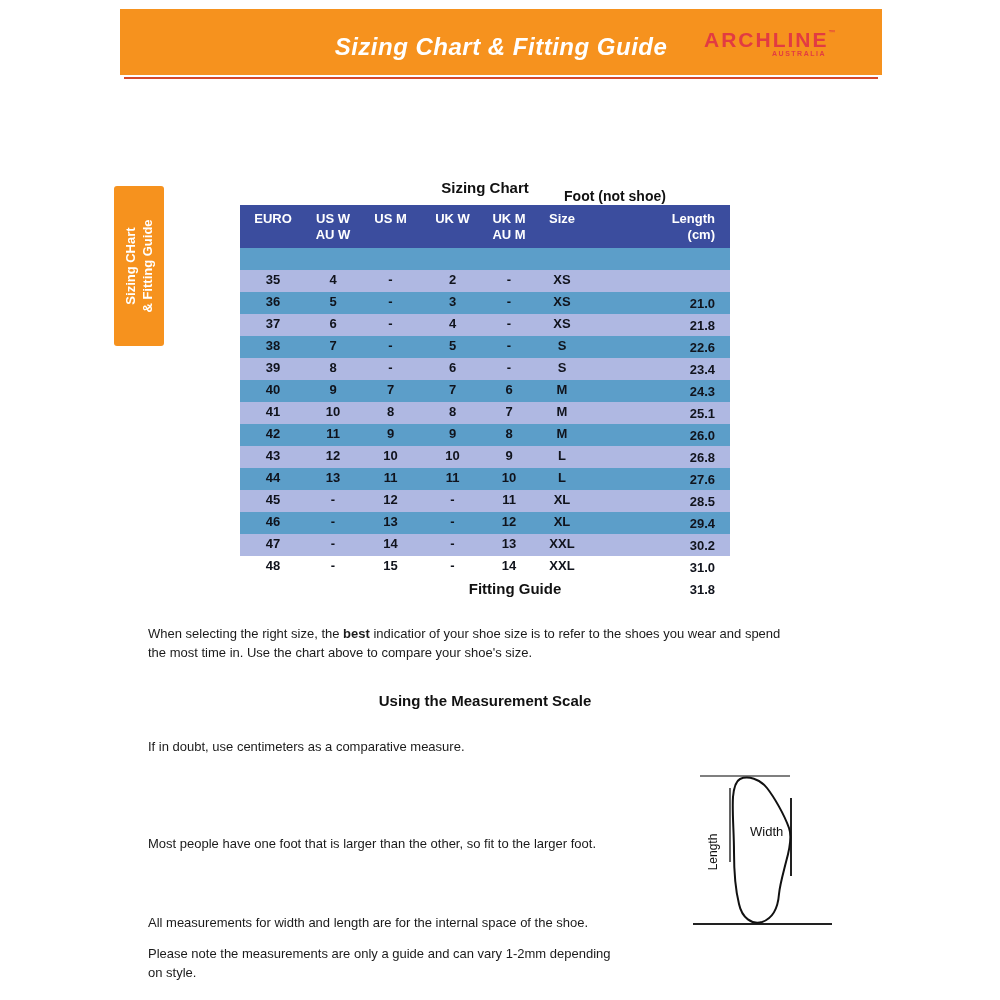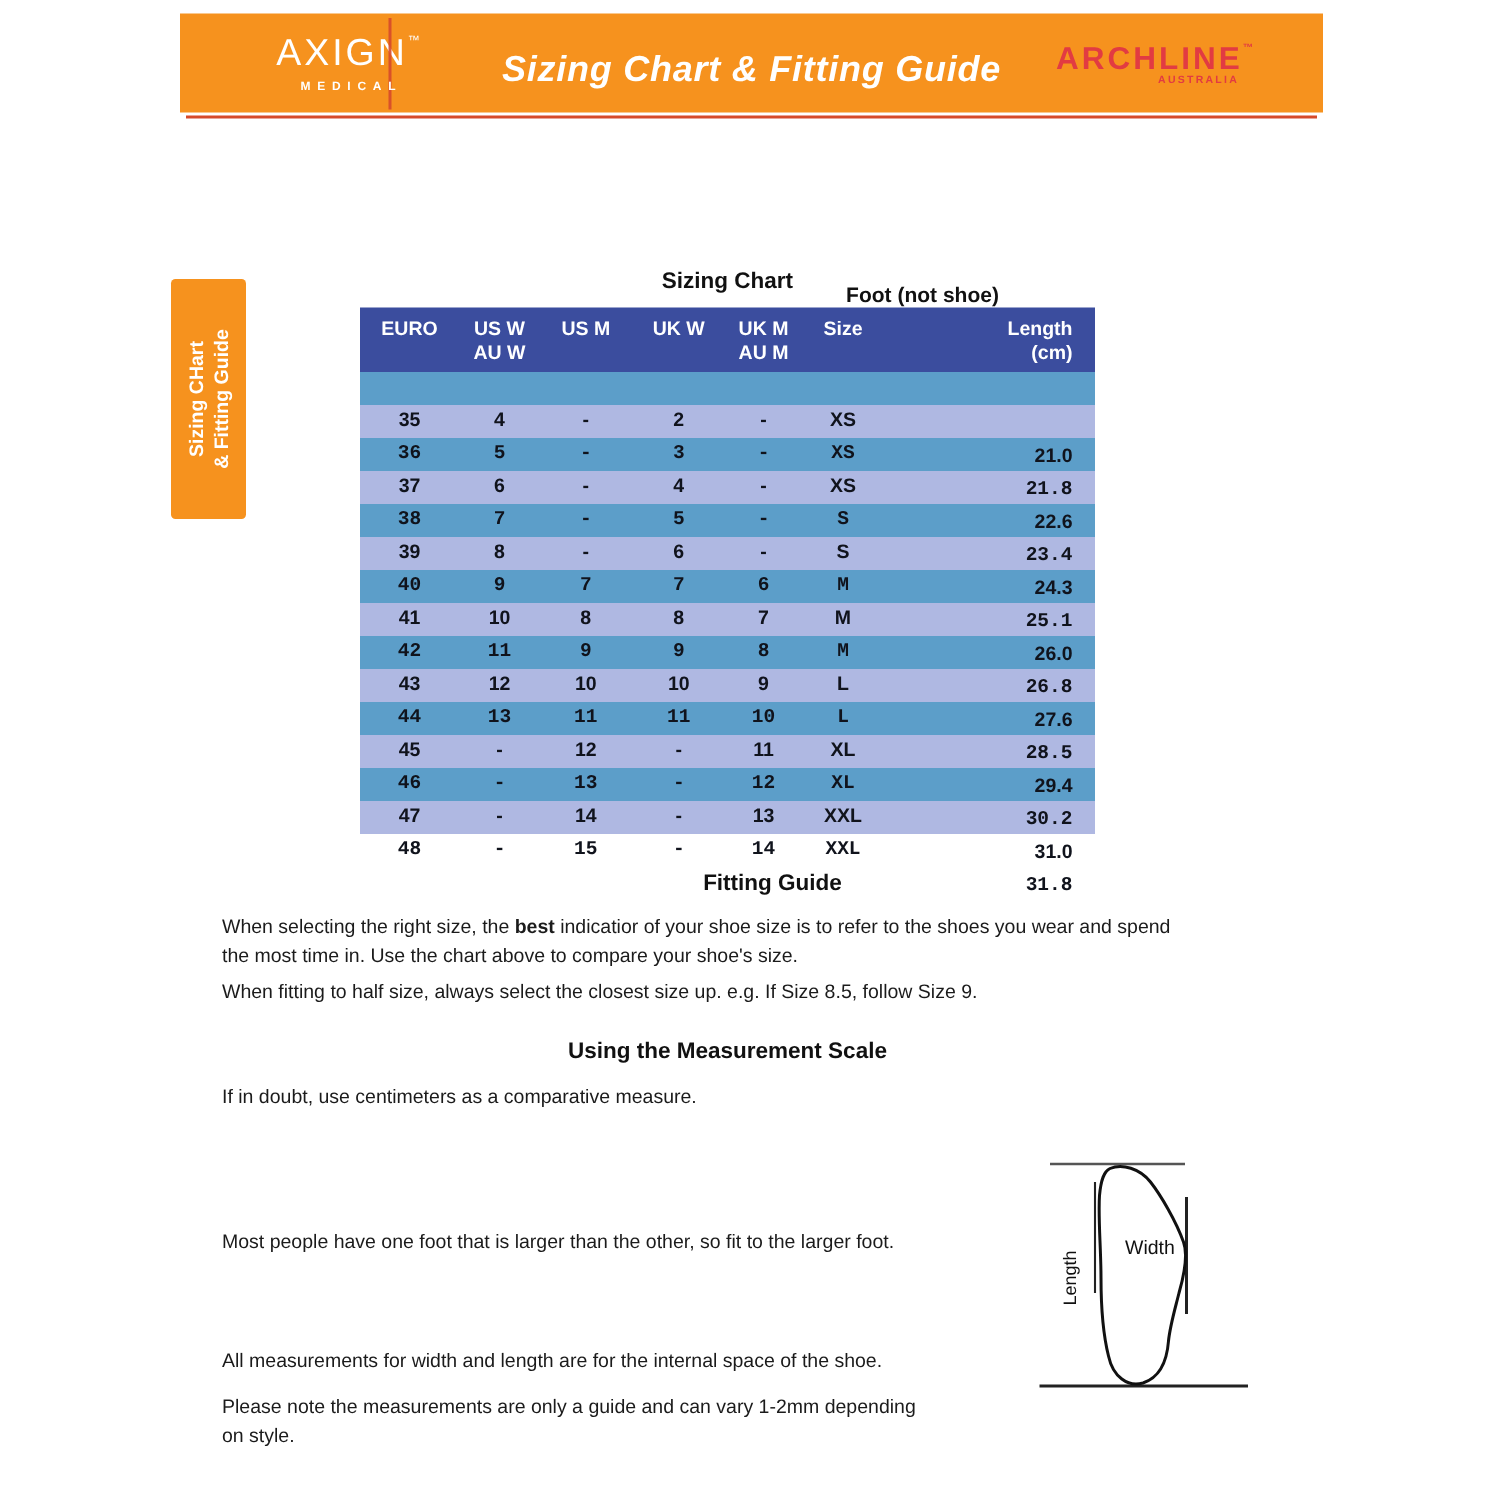--- a/index.html
+++ b/index.html
@@ -75,36 +75,37 @@
     grid-template-columns: 66px 54px 61px 63px 50px 56px 1fr;
   }
   .thead { background: var(--table-header-navy, #3B4D9E); height: 43px; }
   .hcell {
     display: flex; flex-direction: column; align-items: center; padding-top: 6px;
     color: #ffffff; font-weight: bold; font-size: 13px; line-height: 16px;
   }
   .hcell.c6 { align-items: flex-end; padding-right: 15px; }
   .trow { height: 22px; }
   .row-blue { background: var(--row-blue, #5C9EC9); }
-  .row-lav  { background: var(--row-lavender, #AFB8E2); font-family: Liberation Mono, monospace; }
+  .row-lav  { background: var(--row-lavender, #AFB8E2); }
   .cell {
     display: flex; align-items: center; justify-content: center;
     font-size: 13px; font-weight: bold; color: #10131c;
   }
   .cell.c6 { justify-content: flex-end; padding-right: 15px; margin-top: 48px; }
 
   
   .section-title {
     position: absolute; left: 0; width: 970px; text-align: center;
     font-size: 15px; font-weight: bold; color: #111;
   }
   .para {
     position: absolute; left: 148px;
     font-size: 13px; line-height: 19px; color: #1b1b1b;
     white-space: pre-line;
+    margin-top: 16px;
   }
   #fitting-title { top: 580px; margin-left: 30px; }
   #fg-p1 { top: 608px; width: 790px; }
   #fg-p2 { top: 651px; width: 790px; }
   #ms-title { top: 692px; }
   #ms-p1 { top: 721px; width: 600px; }
   #ms-p2 { top: 744px; width: 600px; }
   #ms-p3 { top: 818px; width: 650px; }
   #ms-p4 { top: 897px; width: 650px; }
   #ms-p5 { top: 928px; width: 650px; }
@@ -112,25 +113,20 @@
 
   
   .foot-diagram { position: absolute; left: 690px; top: 752px; width: 175px; height: 190px; }
 </style>
 </head>
 <body>
 
 <div id="page">
 
   <div class="banner">
-    <div class="axign-logo">
-      <div class="axign-name"><span>AXIGN</span><sup>™</sup></div>
-      <div class="axign-line"></div>
-      <div class="axign-sub">MEDICAL</div>
-    </div>
     <div class="banner-title">Sizing Chart &amp; Fitting Guide</div>
     <div class="archline-logo">
       <div class="arch-name"><span>ARCHLINE</span><sup>™</sup></div>
       <div class="arch-sub">AUSTRALIA</div>
     </div>
   </div>
   <div class="banner-underline"></div>
 
   <div class="side-tab">
     <div class="side-tab-text">
@@ -295,21 +291,20 @@
           <div class="cell c4">14</div>
           <div class="cell c5">XXL</div>
           <div class="cell c6">31.8</div>
         </div>
       </div>
   </div>
 
   <div class="section-title" id="fitting-title">Fitting Guide</div>
   <div class="para" id="fg-p1"><span>When selecting the right size, the </span><span class="bold">best</span><span> indicatior of your shoe size is to refer to the shoes you wear and spend
 the most time in. Use the chart above to compare your shoe's size.</span></div>
-  <div class="para" id="fg-p2">When fitting to half size, always select the closest size up. e.g. If Size 8.5, follow Size 9.</div>
 
   <div class="section-title" id="ms-title">Using the Measurement Scale</div>
   <div class="para" id="ms-p1">If in doubt, use centimeters as a comparative measure.</div>
   <div class="para" id="ms-p3">Most people have one foot that is larger than the other, so fit to the larger foot.</div>
   <div class="para" id="ms-p4">All measurements for width and length are for the internal space of the shoe.</div>
   <div class="para" id="ms-p5">Please note the measurements are only a guide and can vary 1-2mm depending
 on style.</div>
 
   <svg class="foot-diagram" viewBox="0 0 175 190" xmlns="http://www.w3.org/2000/svg">
 

